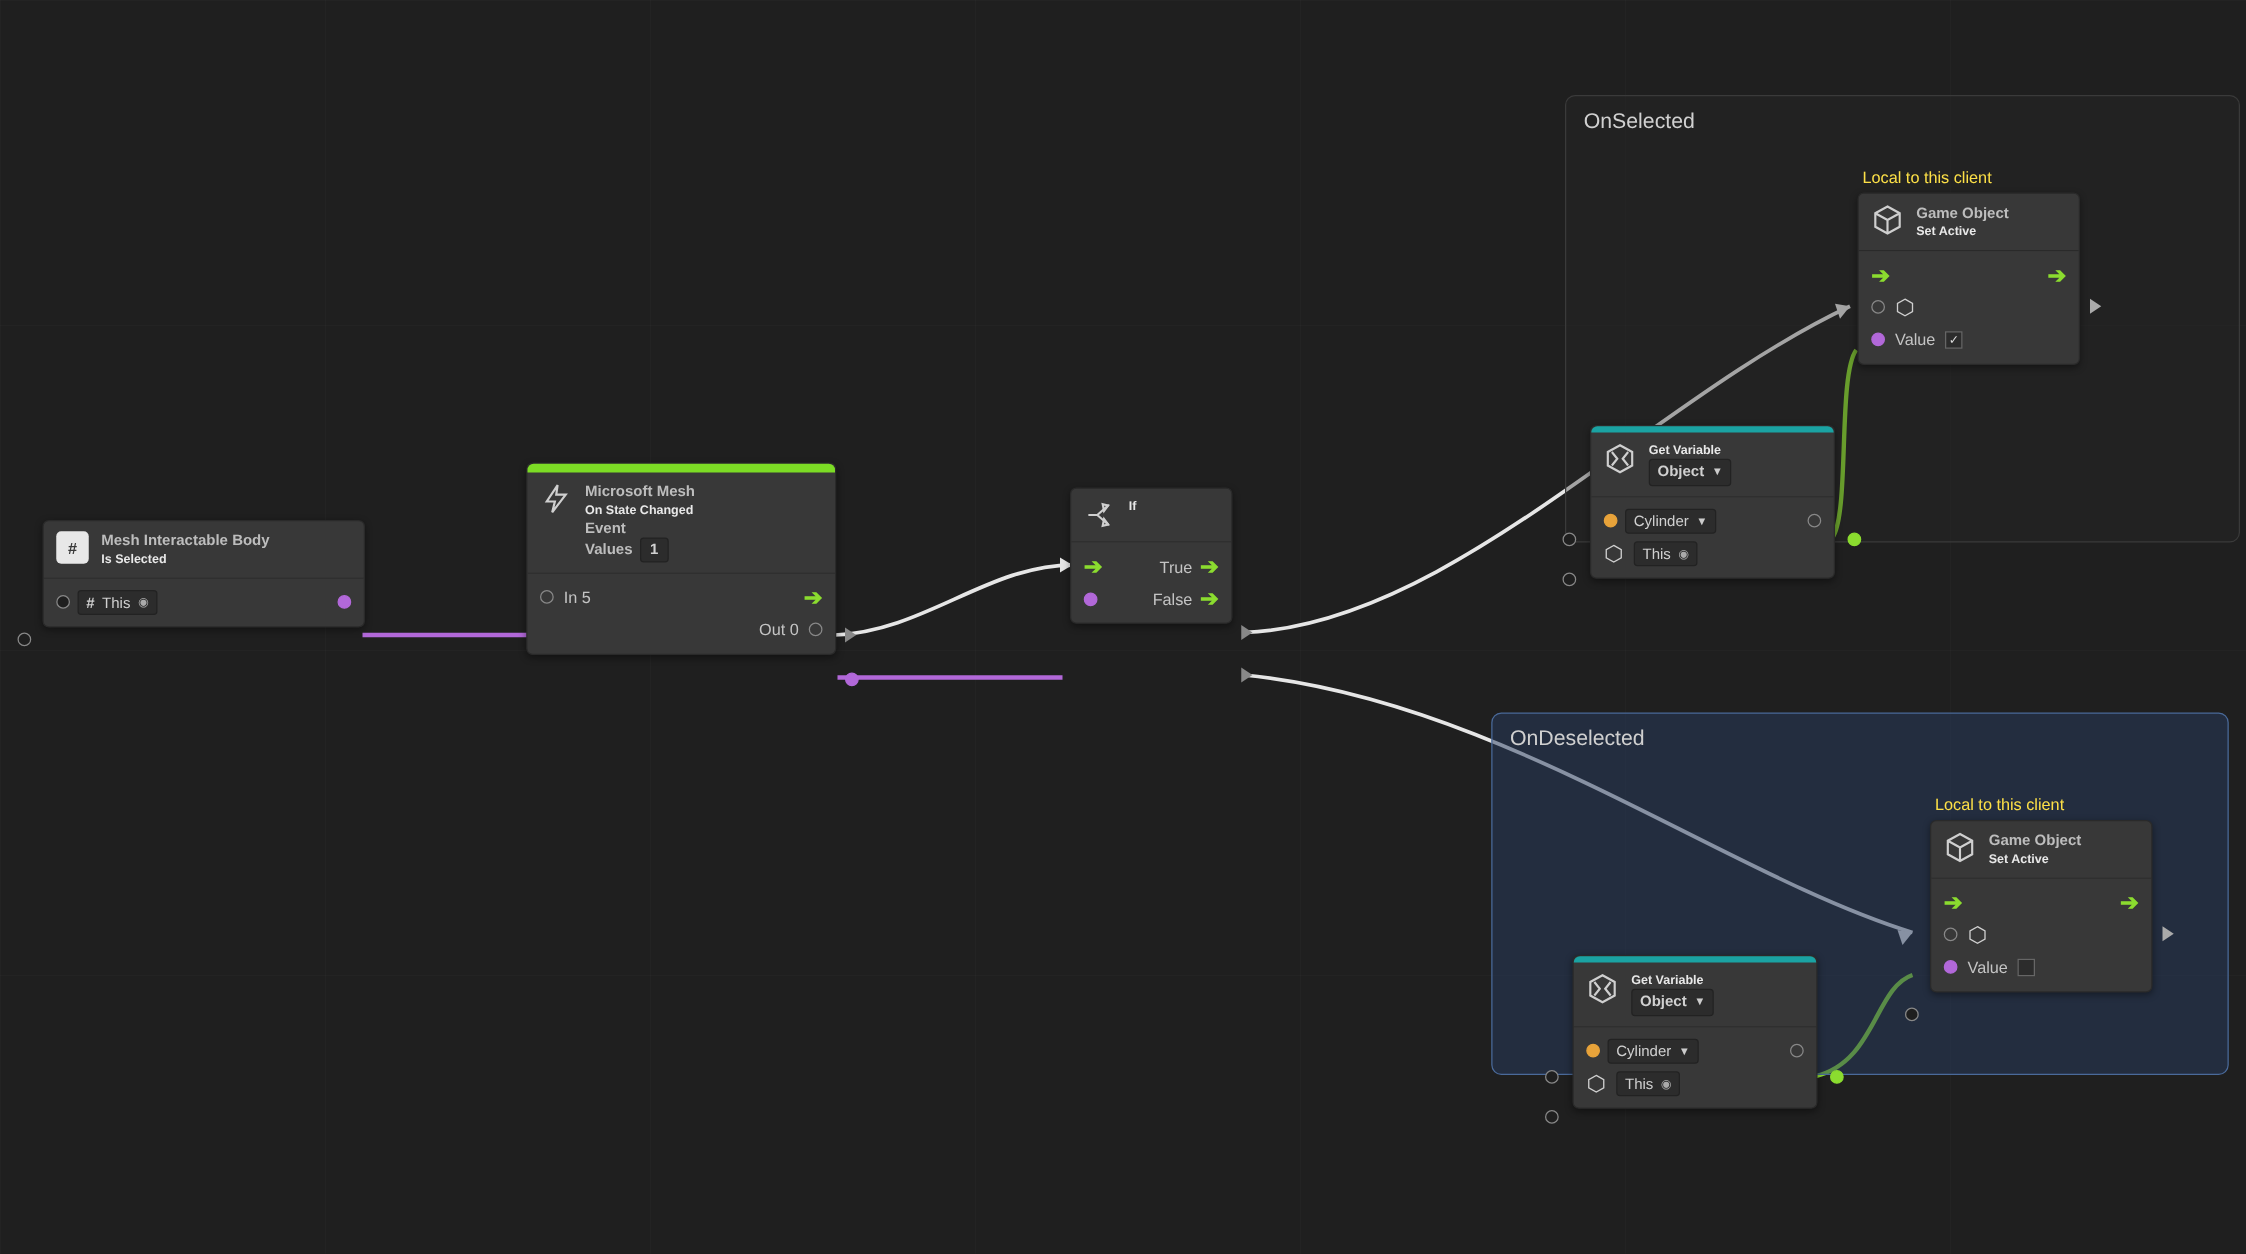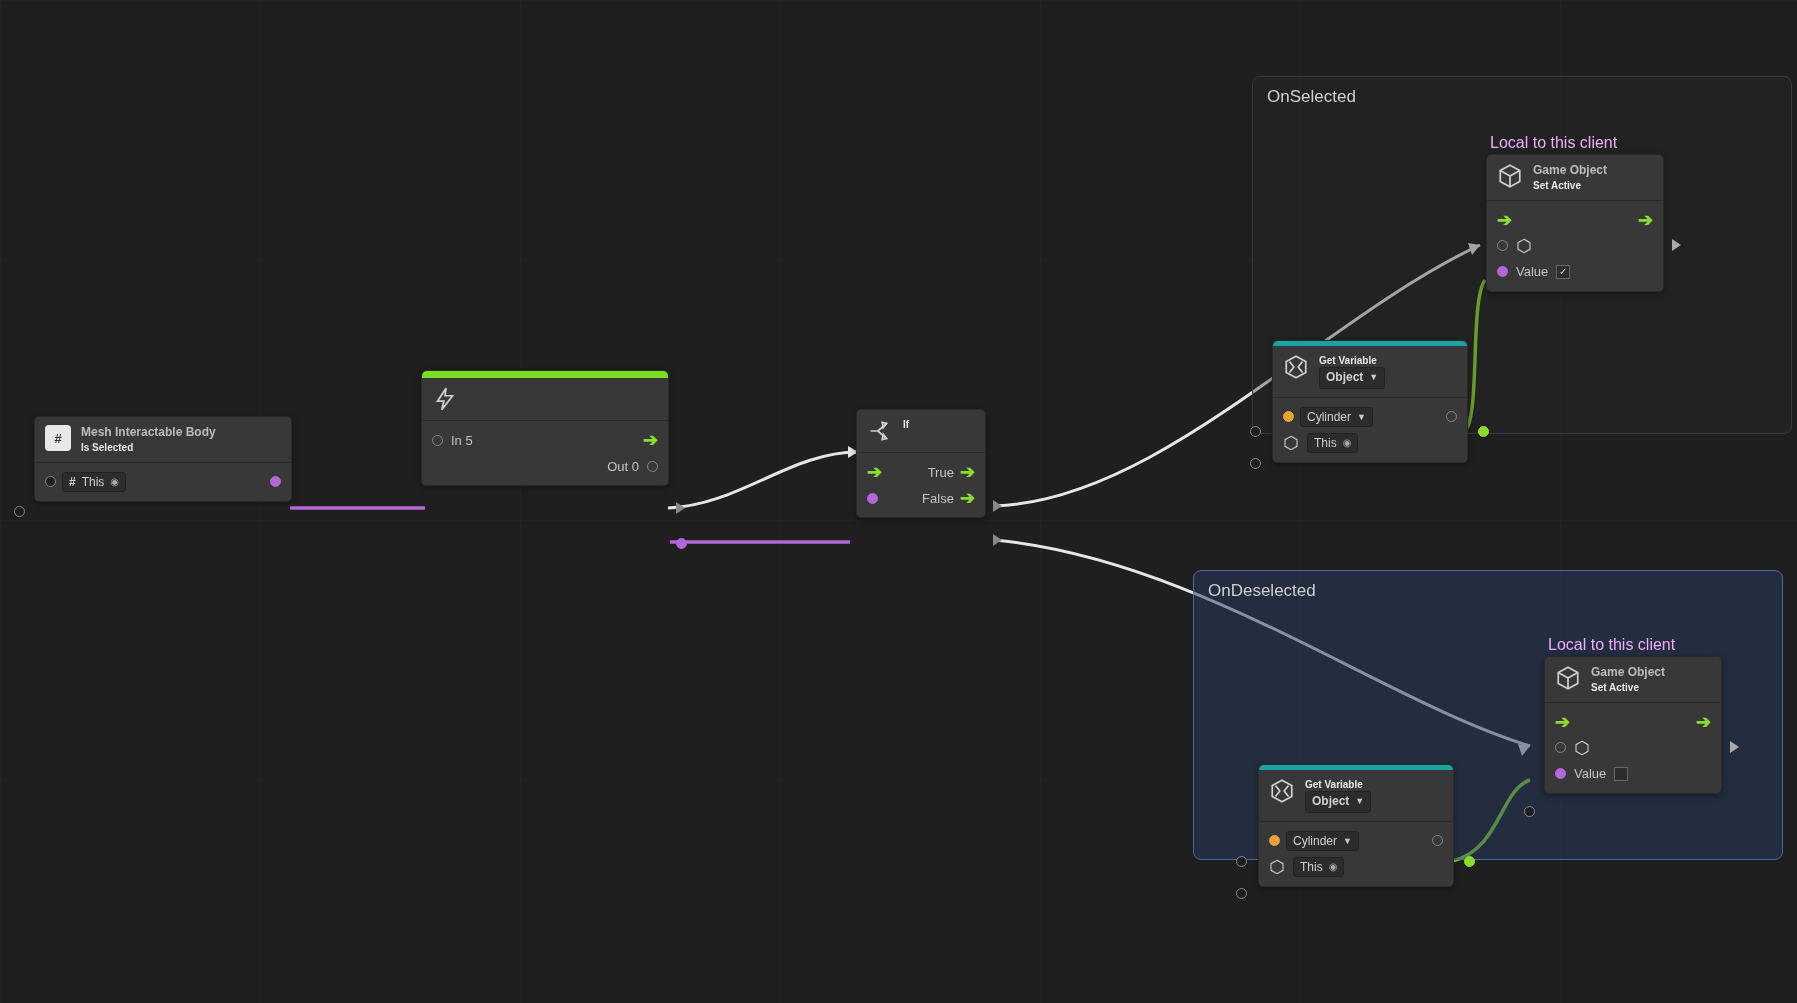--- a/index.html
+++ b/index.html
@@ -125,21 +125,21 @@
     padding:2px 6px;
     color:#d0d0d0;
     display:inline-flex;
     align-items:center;
     gap:6px;
     font-size:12px;
   }
   .field .target { font-size:10px; color:#aaa; }
   .field .caret { font-size:9px; color:#ccc; }
 
-  .hint { font-size:16px; color:#f0abfc; margin-bottom:4px; }
+  .hint { font-size:13px; color:#fde047; margin-bottom:4px; }
 
   .checkbox {
     width:14px;height:14px;border:1px solid #666;background:#2c2c2c;
     display:inline-flex;align-items:center;justify-content:center;
     font-size:10px;color:#ddd;
   }
 
   
   .svg-icon { width:28px; height:28px; }
   .svg-icon path, .svg-icon rect, .svg-icon polyline, .svg-icon polygon { stroke:#cfcfcf; stroke-width:1.6; fill:none; }
@@ -195,39 +195,48 @@
 <span class="port-outer" style="left:14px; top:506px;"></span>
 
 <div class="node" style="left:421px; top:370px; width:248px;">
   <div style="height:7px;background:#7cdc25;border-radius:5px 5px 0 0;"></div>
   <div class="header">
     <div class="icon-box">
       <svg class="svg-icon" viewBox="0 0 24 24">
           <path d="M13 2 L5 14 L11 14 L9 22 L19 9 L12 9 Z" fill="#f5b400" stroke="#f5b400"></path>
         </svg>
     </div>
+    <div class="titles">
+      <div class="subtitle">Microsoft Mesh</div>
+      <div class="title">On State Changed</div>
+      <div class="subtitle">Event</div>
+      <div style="display:flex;gap:6px;align-items:center;">
+        <span class="subtitle">Values</span>
+        <span class="field" style="padding:1px 7px;">1</span>
+      </div>
+    </div>
   </div>
   <div class="body">
     <div class="row between">
       <div style="display:flex;align-items:center;gap:8px;">
         <span class="port hollow"></span>
         <span>In 5</span>
       </div>
       <span class="arrow-green">➔</span>
     </div>
     <div class="row right" style="gap:8px;">
       <span>Out 0</span>
       <span class="port hollow"></span>
     </div>
   </div>
 </div>
 <span class="tri" style="position:absolute;left:676px;top:502px;"></span>
 <span class="port purple" style="position:absolute;left:676px;top:538px;"></span>
 
-<div class="node" style="left:856px; top:409px; width:130px;">
+<div class="node" style="left:856px; top:390px; width:130px;">
   <div class="header">
     <div class="icon-box">
       <svg class="svg-icon" viewBox="0 0 24 24">
         <path d="M4 12 L10 12 M10 12 L18 5 M10 12 L18 19" stroke="#7cdc25" stroke-width="3" fill="none" stroke-linecap="round"></path>
         <polygon points="18,5 14,4 15,9" fill="#7cdc25" stroke="none"></polygon>
         <polygon points="18,19 15,15 14,20" fill="#7cdc25" stroke="none"></polygon>
       </svg>
     </div>
     <div class="titles" style="justify-content:center;">
       <div class="title">If</div>

